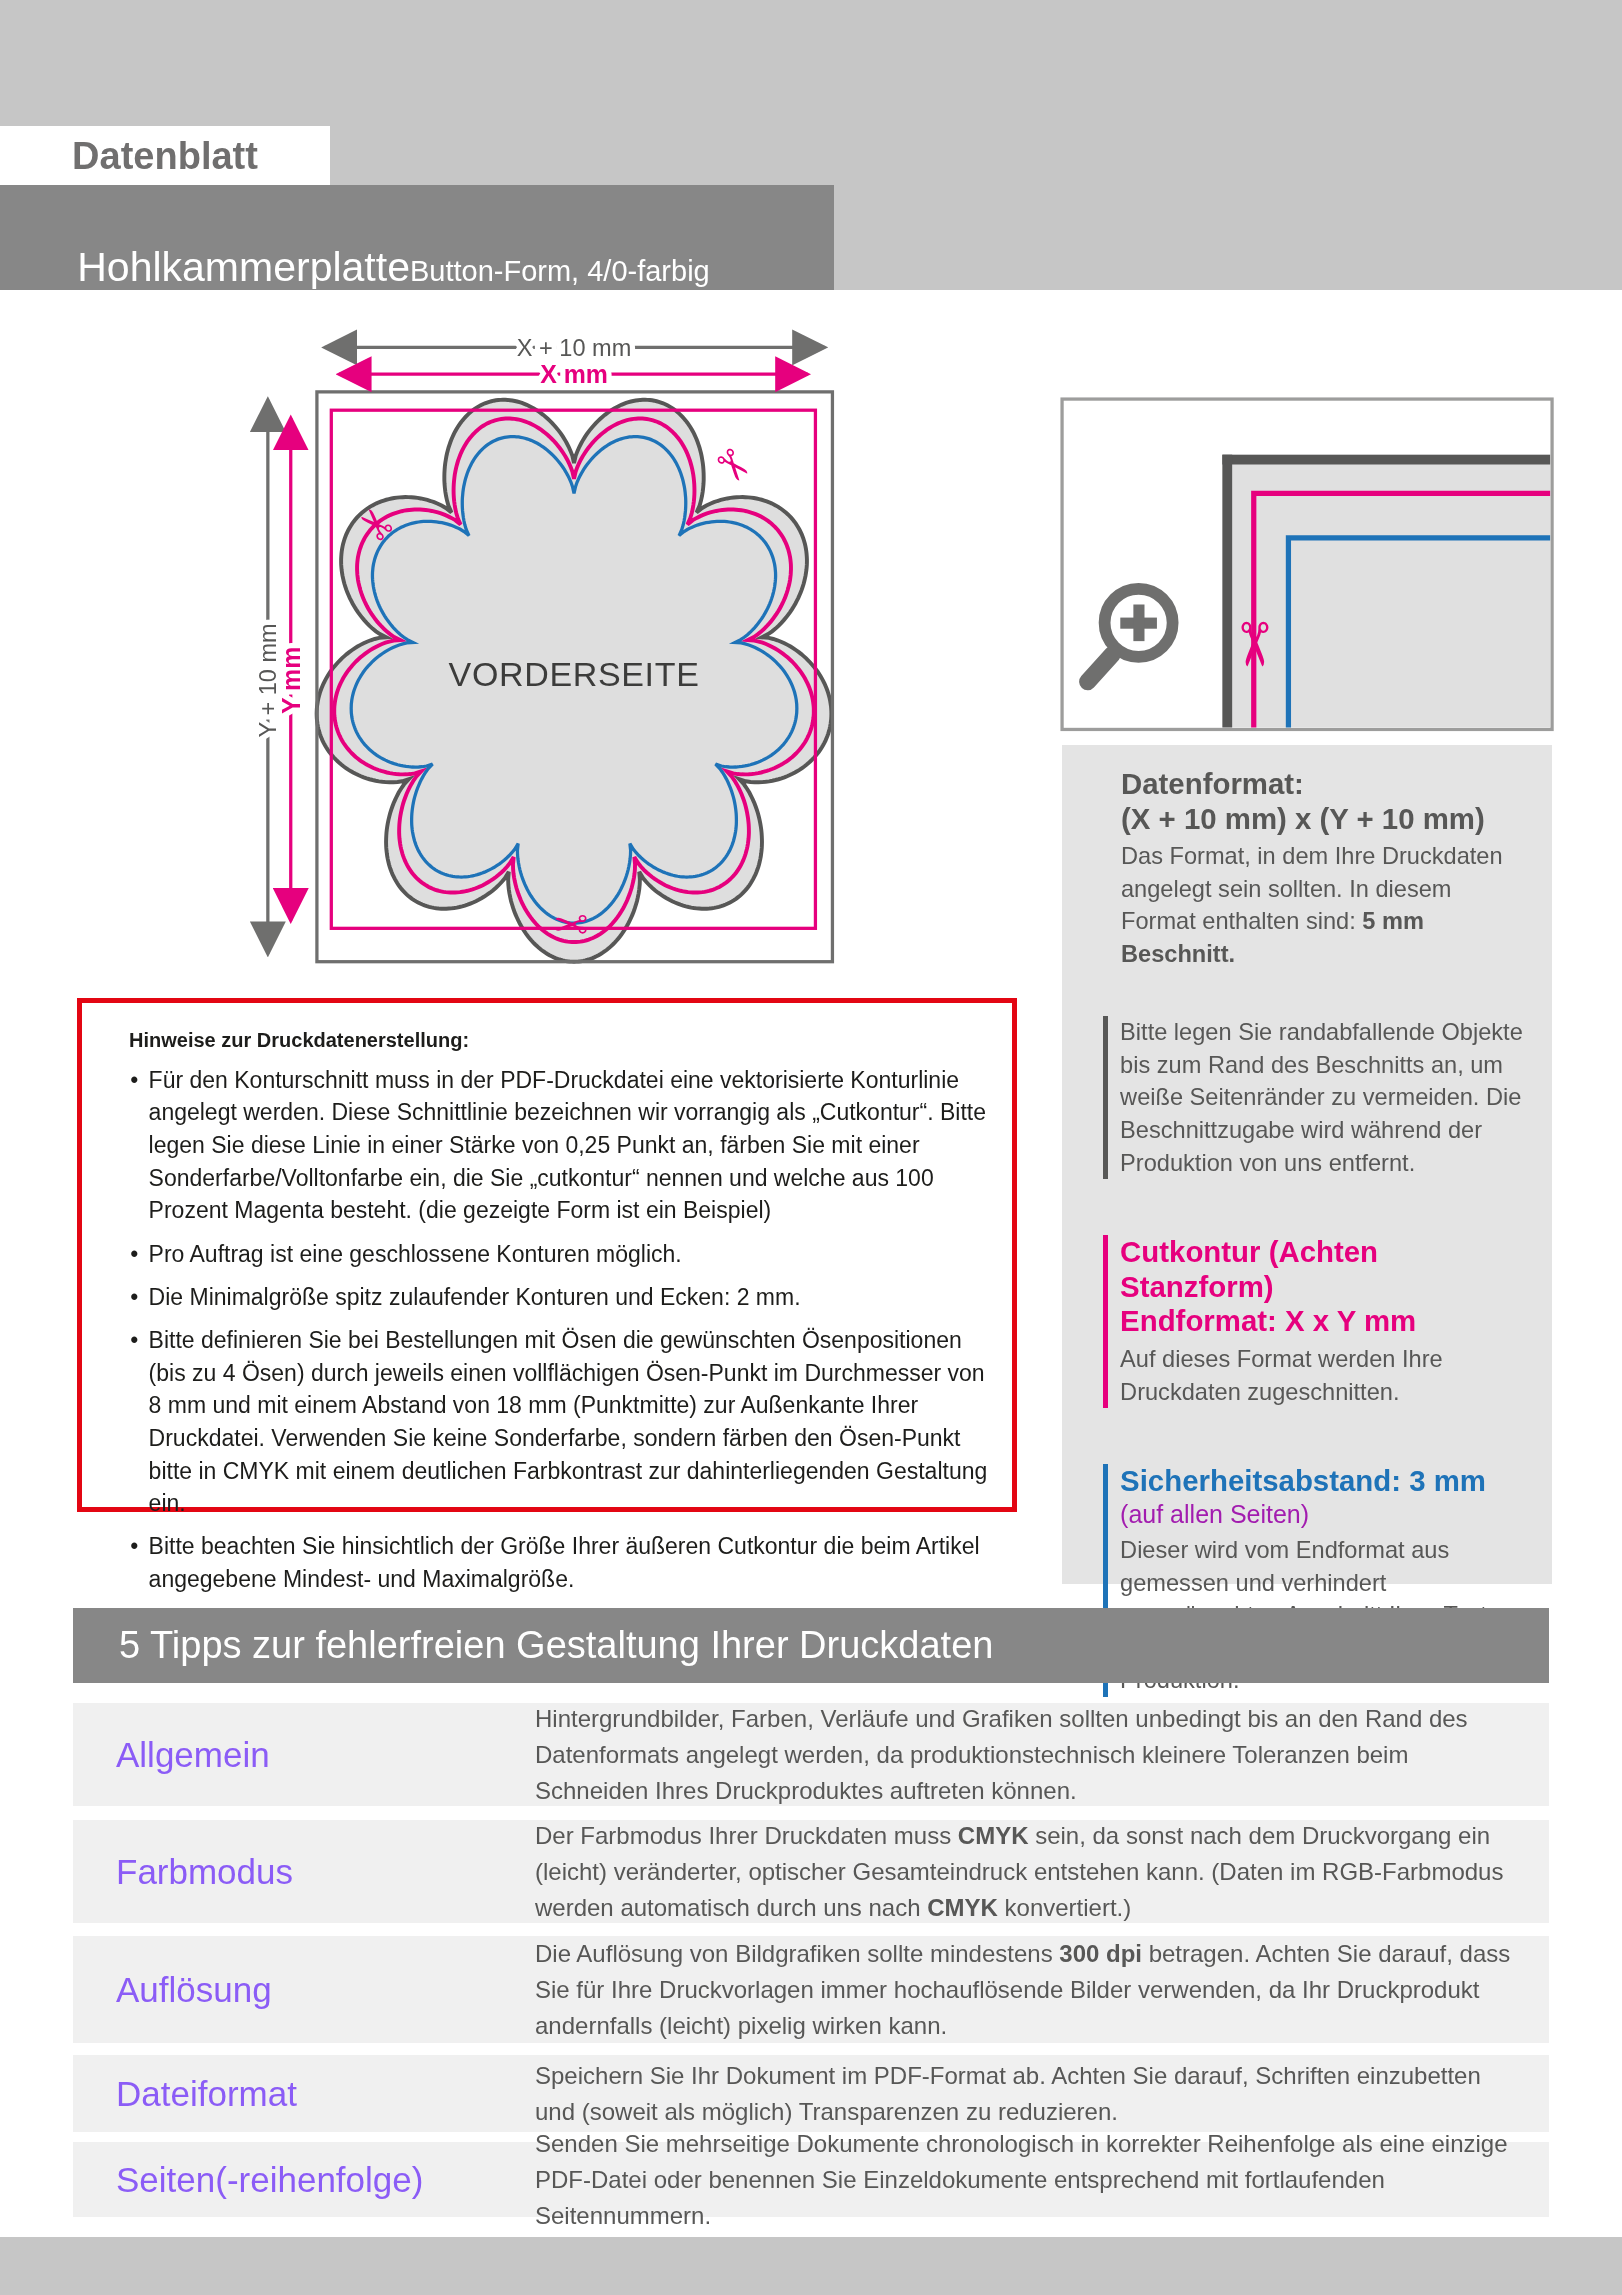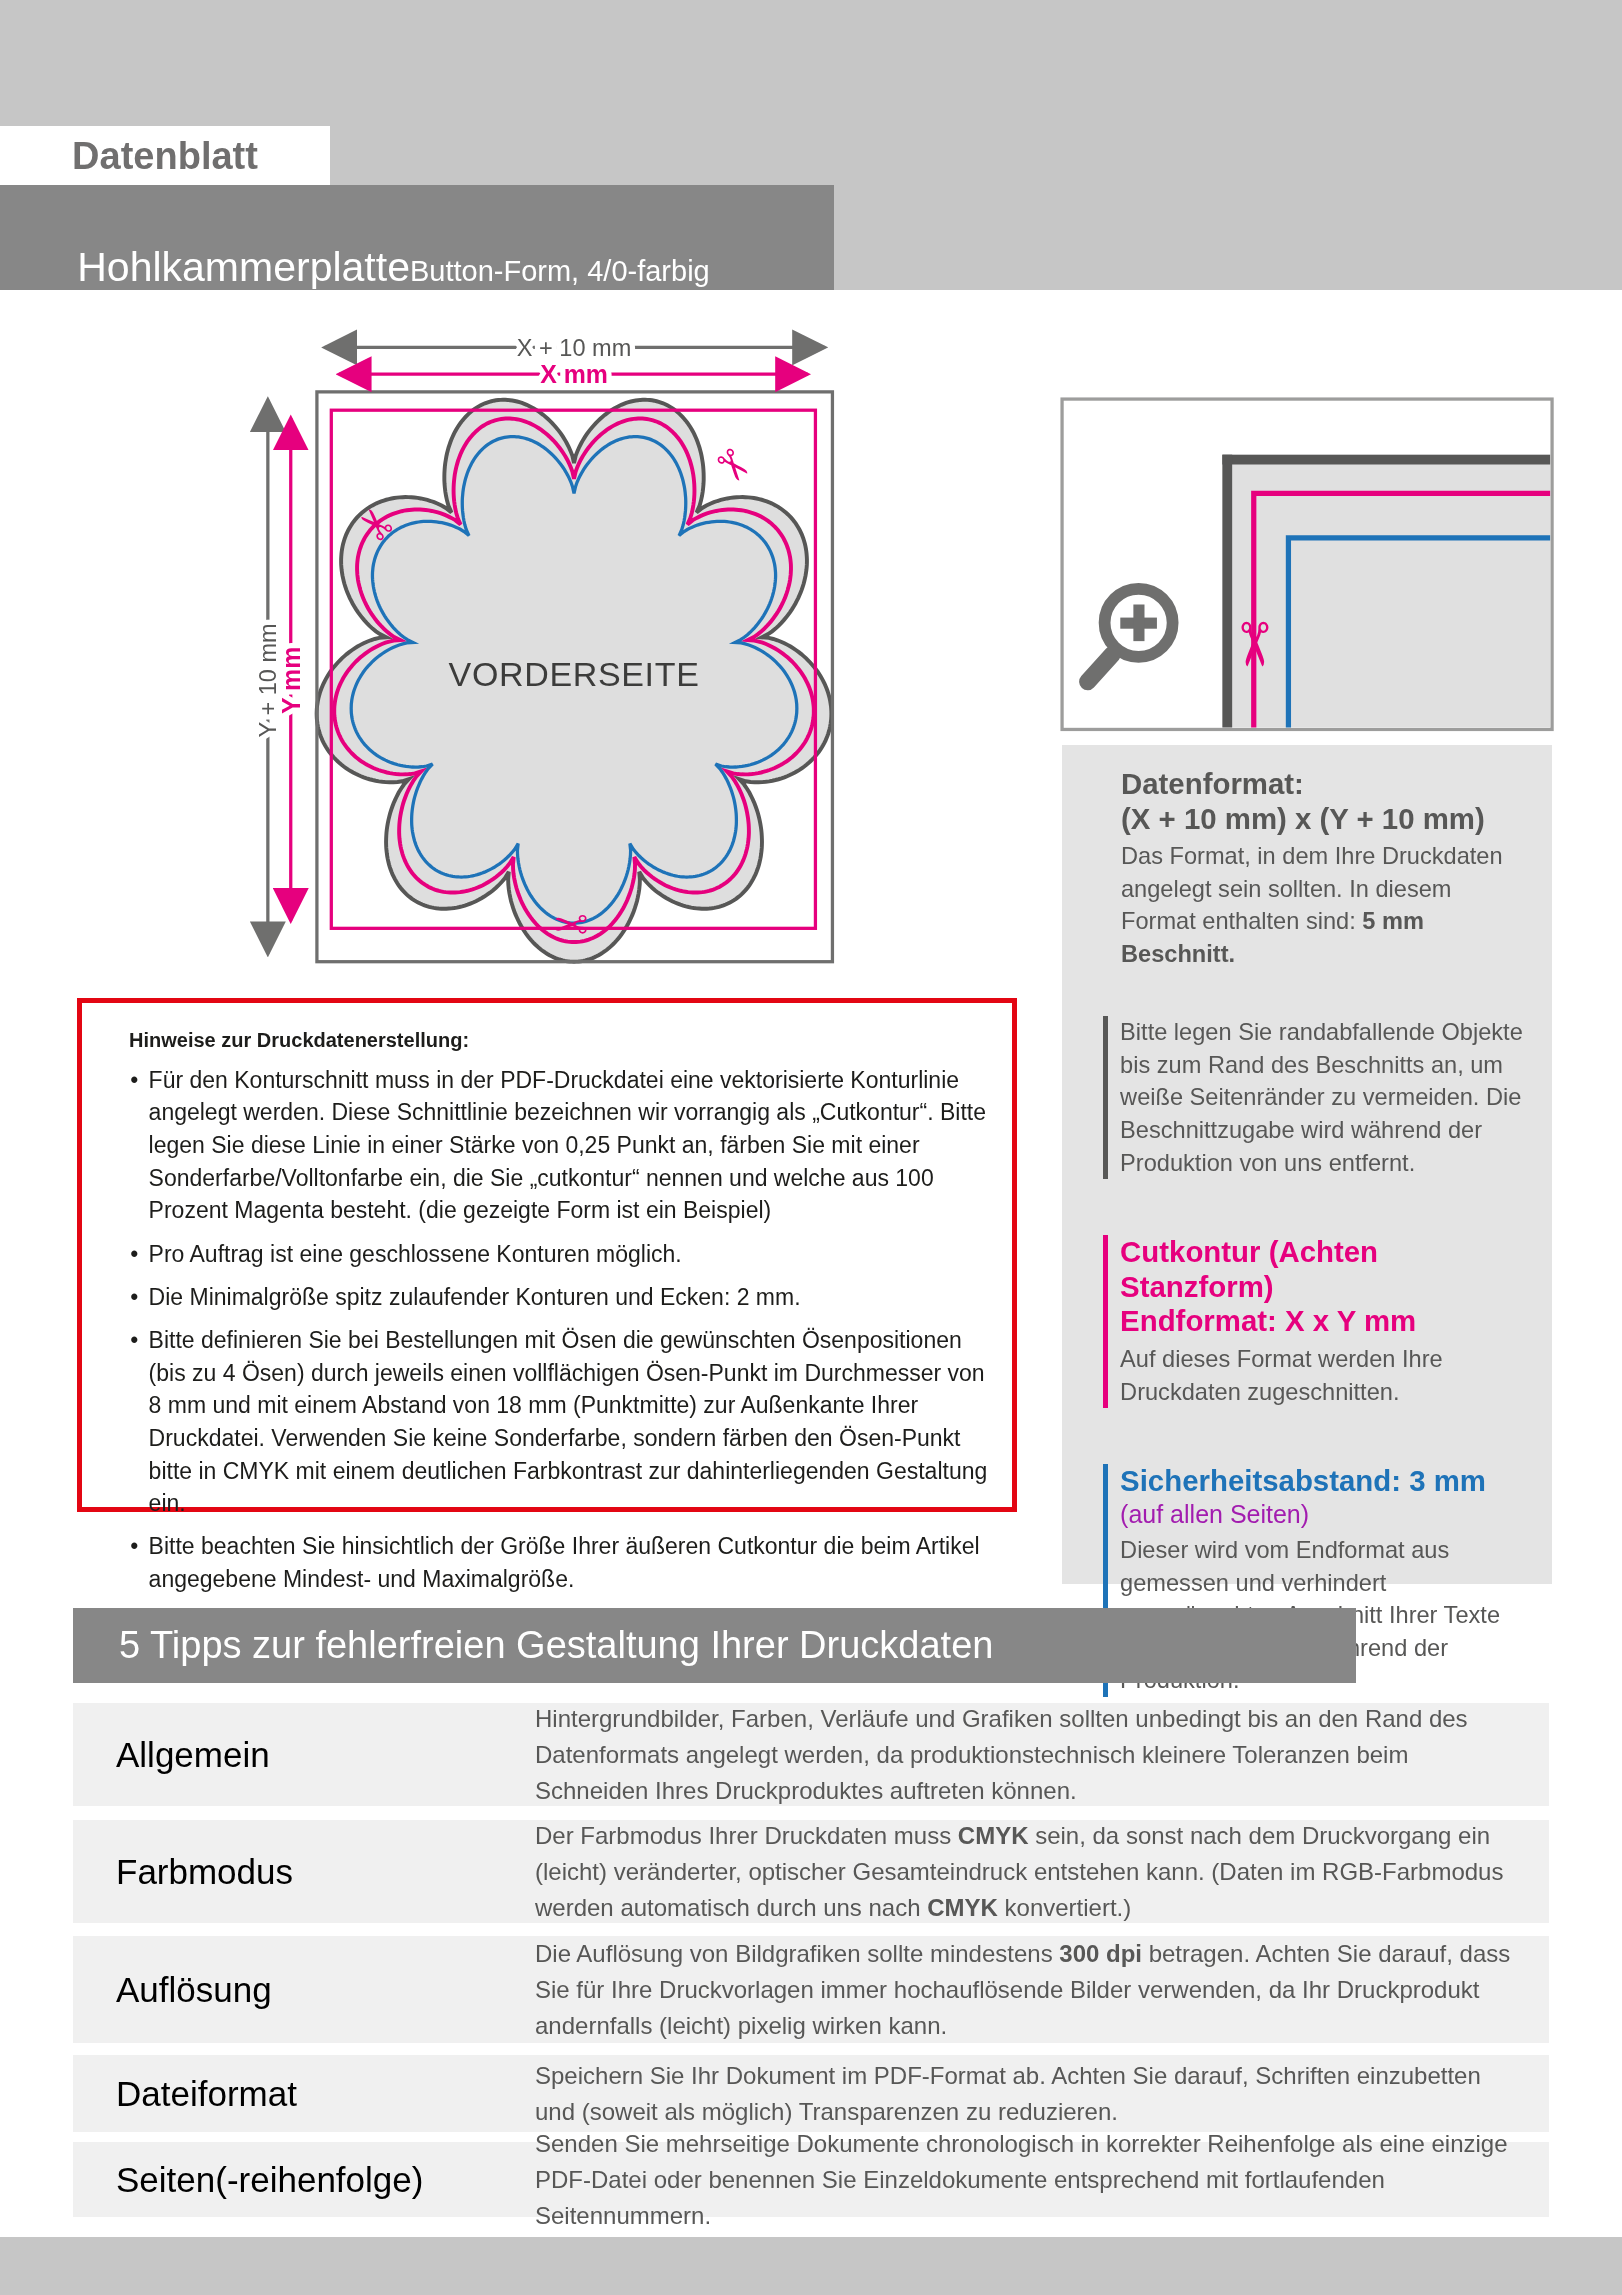--- a/index.html
+++ b/index.html
@@ -42,25 +42,25 @@
   .info-panel .hd{font-size:29.4px;font-weight:bold;line-height:1.18;color:#575756;}
   .info-panel .hd.mag{color:#e6007e;}
   .info-panel .hd.blu{color:#2e75b5;color:#1e73b8;}
   .info-panel .sub{font-size:25px;color:#a21caf;line-height:1.25;}
   .info-panel p{margin:3.9px 0 0 0;font-size:23.6px;line-height:1.38;}
   .bar-block{border-left:5.9px solid #575756;padding-left:12.4px;margin-left:-18.3px;}
   .bar-block.mag{border-left-color:#e6007e;}
   .bar-block.blu{border-left-color:#1e73b8;}  .gap-m{height:42px;}  .gap-l{height:56px;}
 
   
-  .tips-banner{left:73px;top:1608px;width:1283px;height:75px;background:#878787;color:#ffffff;
+  .tips-banner{left:73px;top:1608px;width:1476px;height:75px;background:#878787;color:#ffffff;
       font-size:38px;display:flex;align-items:center;padding-left:46px;box-sizing:border-box;}
   .tip-row{left:73px;width:1476px;background:#f0f0f0;box-sizing:border-box;}
   .tip-row .lbl{position:absolute;left:43px;top:50%;transform:translateY(-50%);
-      font-size:35px;color:#000000;}
+      font-size:35px;color:#8b5cf6;}
   .tip-row .txt{position:absolute;left:462px;right:26px;top:50%;transform:translateY(-50%);
       font-size:24px;line-height:1.5;color:#575756;}
   .footer-band{left:0;top:2237px;width:1623px;height:58px;background:#c6c6c6;}
 </style>
 </head>
 <body>
 
 <div class="page">
 
   <div class="abs top-band"></div>

